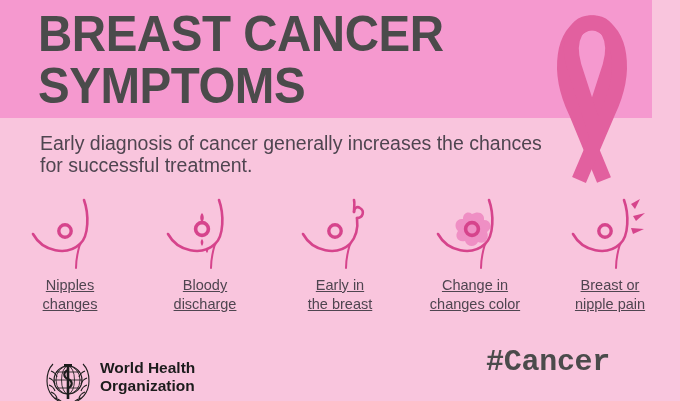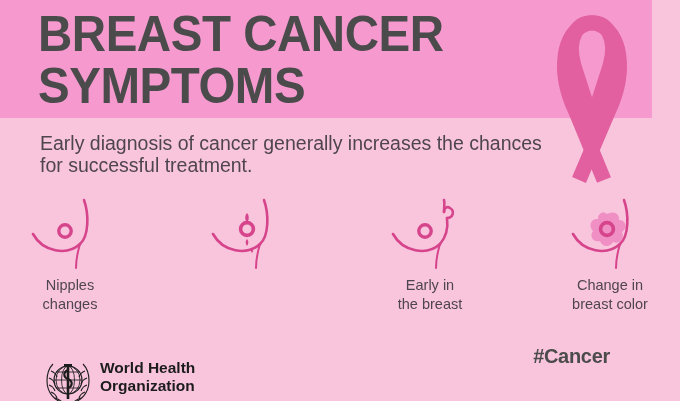--- a/index.html
+++ b/index.html
@@ -101,20 +101,21 @@
     height: 74px;
     display: block;
   }
   .symptom-label {
     margin-top: 6px;
     text-align: center;
     font-size: 14.5px;
     line-height: 19px;
     color: #4f4550;
     white-space: pre-line;
+    text-decoration: underline;
   }
 
   
   .who-logo {
     position: absolute;
     left: 44px;
     top: 359px;
     display: flex;
     flex-direction: row;
   }
@@ -128,24 +129,25 @@
     font-size: 15.5px;
     line-height: 17.5px;
     font-weight: bold;
     color: #1c1c1c;
     white-space: pre-line;
   }
   .hashtag {
     position: absolute;
     right: 42px;
     top: 345px;
-    font-size: 20px;
+    font-size: 30px;
     font-weight: bold;
     color: #4b4b4b;
     letter-spacing: -0.3px;
+    font-family: Liberation Mono, monospace;
   }
 </style>
 </head>
 <body>
 
 <div class="poster">
 
   <div class="header-band"></div>
   <div class="body-band"></div>
 
@@ -189,20 +191,22 @@
             <path d="M 6 38 C 16 56 40 60 53 48"></path>
             <path d="M 53 48 C 62 40 62 18 57 4"></path>
             <path d="M 53 48 C 50 58 49 66 49 72" stroke-width="2"></path>
           </g>
           <circle cx="40" cy="33" r="6.4" fill="none" stroke="#d6448c" stroke-width="3.6"></circle>
           <path d="M 40 27 C 36 21 40 17 40 17 C 40 17 44 21 40 27 Z" fill="#d6448c"></path>
           <path d="M 40 50 C 37 46 40 43 40 43 C 40 43 43 46 40 50 Z" fill="#d6448c"></path>
           <path d="M 45 57 C 42.5 54 45 51.5 45 51.5 C 45 51.5 47.5 54 45 57 Z" fill="#d6448c"></path>
         </svg>
       </div>
+      <div class="symptom-label">Bloody
+discharge</div>
     </div>
 
     <div class="symptom">
       <div class="symptom-icon">
         <svg width="86" height="74" viewBox="0 0 86 74" xmlns="http://www.w3.org/2000/svg">
           <g fill="none" stroke="#d6448c" stroke-width="2.6" stroke-linecap="round">
             <path d="M 6 38 C 16 56 40 60 53 48"></path>
             <path d="M 53 48 C 60 40 61 30 60 22"></path>
             <path d="M 60 22 C 66 22 68 15 63 12 C 60 10 57 12 57 16"></path>
             <path d="M 57 16 C 57 11 58 7 57 4"></path>
@@ -221,24 +225,43 @@
           <path d="M 40 18 C 47 14 53 18 52 24 C 59 24 61 32 55 36 C 58 43 52 49 46 46 C 43 52 35 51 33 45 C 26 47 22 40 26 35 C 21 30 24 22 31 23 C 31 17 36 15 40 18 Z" fill="#ef8fc4"></path>
           <g fill="none" stroke="#d6448c" stroke-width="2.6" stroke-linecap="round">
             <path d="M 6 38 C 16 56 40 60 53 48"></path>
             <path d="M 53 48 C 62 40 62 18 57 4"></path>
             <path d="M 53 48 C 50 58 49 66 49 72" stroke-width="2"></path>
           </g>
           <circle cx="40" cy="33" r="6.4" fill="none" stroke="#d6448c" stroke-width="3.6"></circle>
         </svg>
       </div>
       <div class="symptom-label">Change in
-breast color</div>
-    </div>
-
-
+changes color</div>
+    </div>
+
+
+    <div class="symptom">
+      <div class="symptom-icon">
+        <svg width="86" height="74" viewBox="0 0 86 74" xmlns="http://www.w3.org/2000/svg">
+          <g fill="none" stroke="#d6448c" stroke-width="2.6" stroke-linecap="round">
+            <path d="M 6 38 C 16 56 40 60 53 48"></path>
+            <path d="M 53 48 C 62 40 62 18 57 4"></path>
+            <path d="M 53 48 C 50 58 49 66 49 72" stroke-width="2"></path>
+          </g>
+          <circle cx="38" cy="35" r="6.2" fill="none" stroke="#d6448c" stroke-width="3.4"></circle>
+          <g fill="#d6448c">
+            <path d="M 64 8 L 73 3 L 68 13 Z"></path>
+            <path d="M 66 20 L 78 17 L 69 25 Z"></path>
+            <path d="M 64 32 L 77 33 L 66 38 Z"></path>
+          </g>
+        </svg>
+      </div>
+      <div class="symptom-label">Breast or
+nipple pain</div>
+    </div>
 
   </div>
 
   <div class="who-logo">
     <div class="who-emblem">
       <svg width="48" height="48" viewBox="0 0 48 48" xmlns="http://www.w3.org/2000/svg">
         <g stroke="#1c1c1c" fill="none" stroke-width="1.1">
           <path d="M 24 45 C 10 43 3 33 3 22 C 3 14 6 8 9 5"></path>
           <path d="M 24 45 C 38 43 45 33 45 22 C 45 14 42 8 39 5"></path>
           <path d="M 7 12 C 10 13 12 15 13 18 M 5 19 C 8 20 10 22 11 25 M 5 26 C 8 27 10 29 11 32 M 7 33 C 10 34 12 36 13 39 M 11 39 C 14 40 16 41 18 43"></path>

